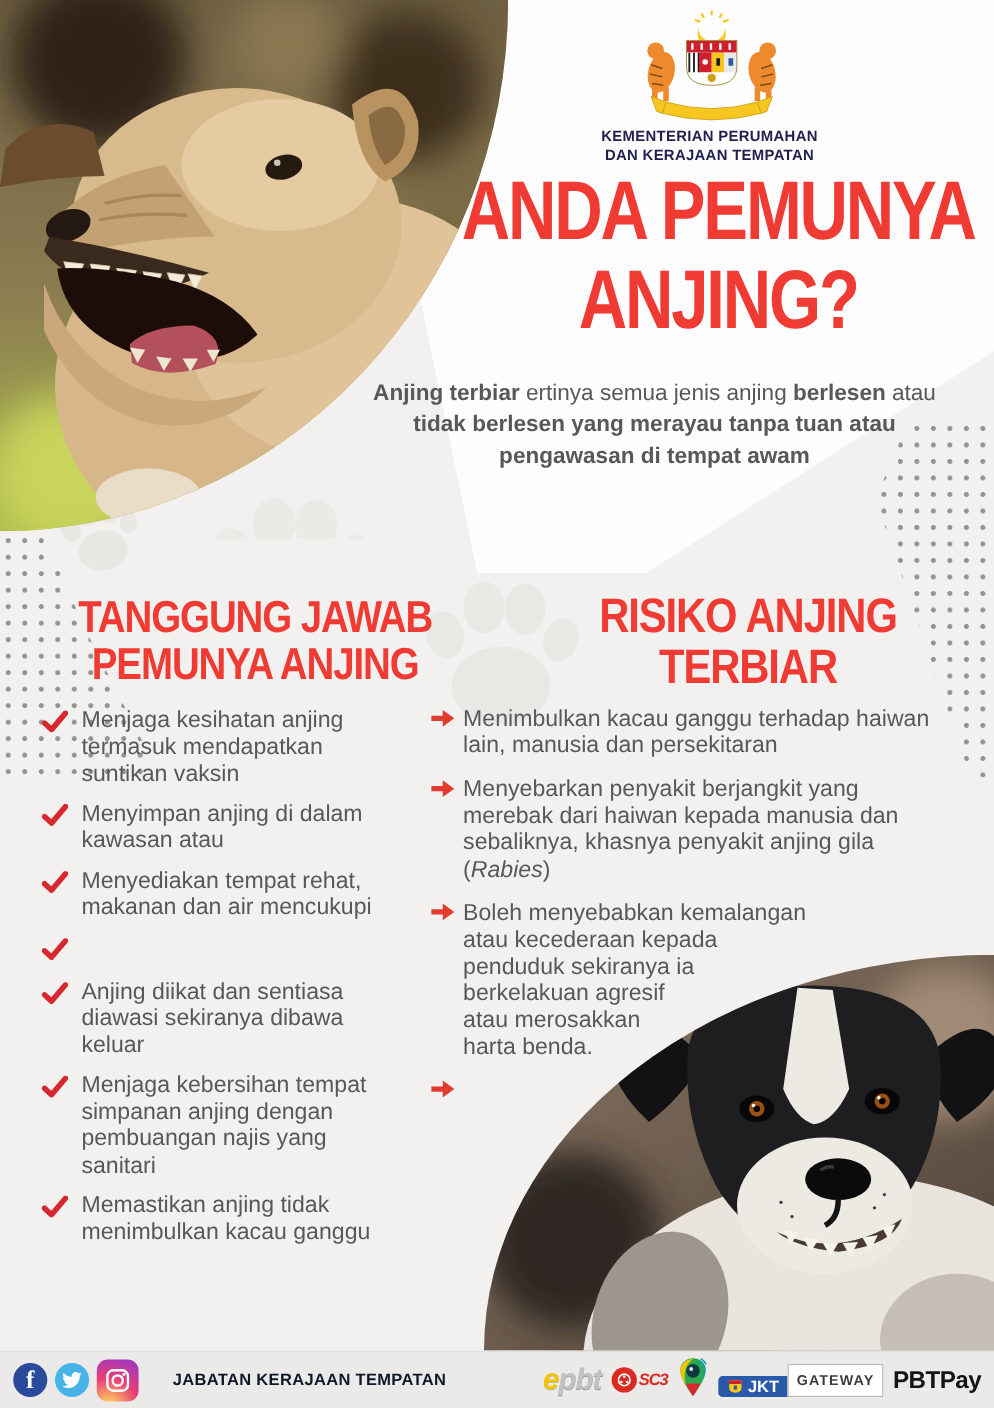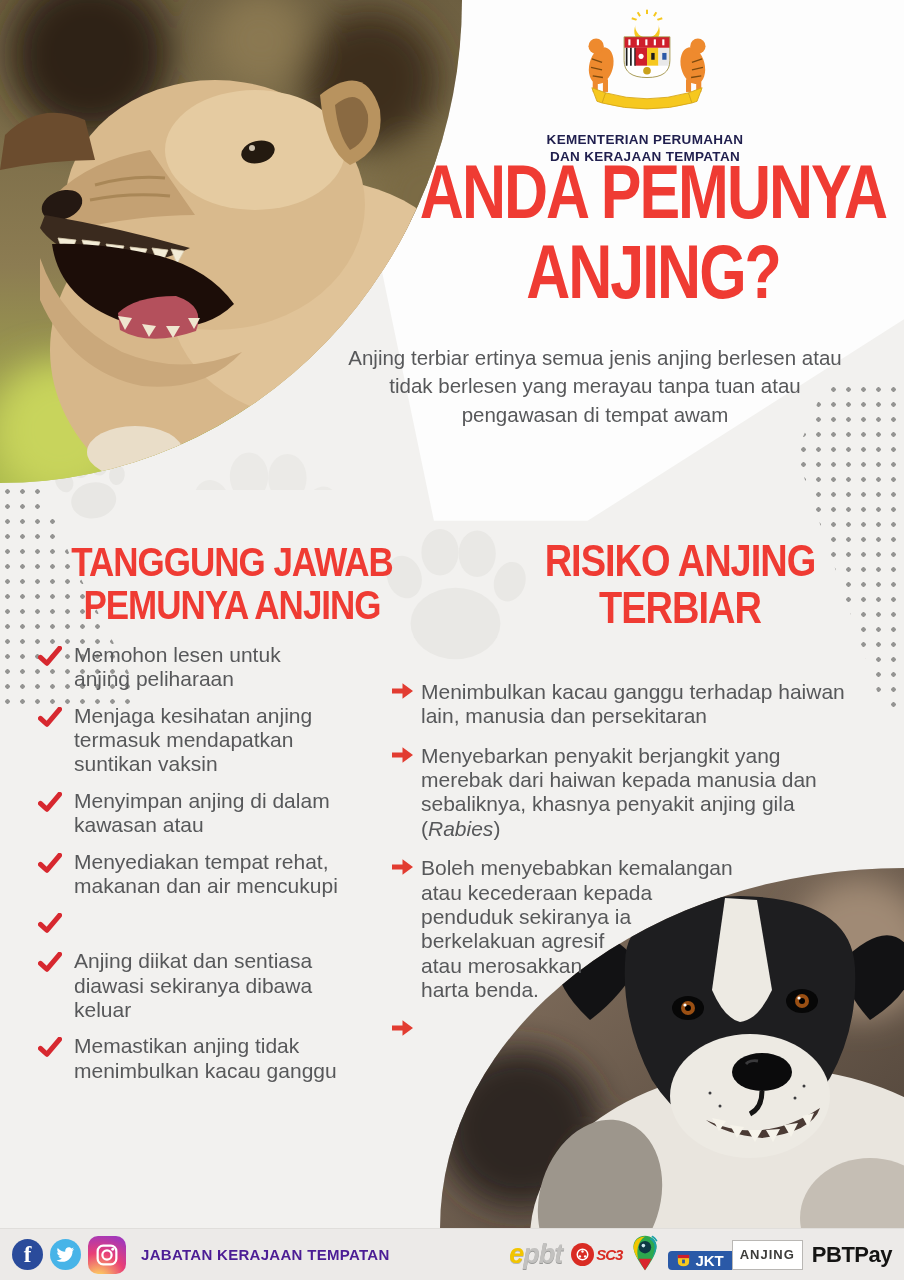--- a/index.html
+++ b/index.html
@@ -25,59 +25,59 @@
   
   .photo-tl{position:absolute;left:0;top:0;width:462px;height:483px;z-index:2;
             border-bottom-right-radius:100% 100%;overflow:hidden;}
   .photo-br{position:absolute;left:440px;top:868px;width:464px;height:360px;z-index:2;
             border-top-left-radius:100% 100%;overflow:hidden;}
   .photo-tl svg,.photo-br svg{display:block;width:100%;height:100%;}
   
   .crest{position:absolute;left:572px;top:8px;width:150px;height:106px;z-index:3;}
   .crest svg{display:block;width:100%;height:100%;}
   .ministry{position:absolute;left:495px;top:116px;width:300px;z-index:3;text-align:center;
-            font-size:13.5px;font-weight:bold;line-height:1.25;color:#201f4e;letter-spacing:.3px;margin-top:16px;}
+            font-size:13.5px;font-weight:bold;line-height:1.25;color:#201f4e;letter-spacing:.3px;}
   
   .main-title{position:absolute;left:406px;top:152px;width:494px;z-index:3;text-align:center;
               color:#ef3b33;font-weight:800;font-size:61px;line-height:1.06;letter-spacing:-2px;
               transform:scaleY(1.24);transform-origin:center top;}
   
   .intro{position:absolute;z-index:3;color:#57585a;font-size:20.5px;line-height:1.4;
          text-align:center;white-space:pre-line;}
-  .intro b{font-weight:normal;}
+  .intro b{font-weight:bold;}
   .intro-primary{left:295px;top:323px;width:600px;}
   .intro-secondary{left:120px;top:418px;width:712px;}
   
   .col-head{position:absolute;z-index:3;text-align:center;color:#ef3b33;font-weight:800;
             line-height:1.05;letter-spacing:-1px;transform:scaleY(1.16);transform-origin:center top;}
   .resp-head{left:57px;top:541px;width:350px;font-size:35px;}
   .risk-head{left:505px;top:539px;width:350px;font-size:38px;}
   
   ul.plist{position:absolute;z-index:3;margin:0;padding:0;list-style:none;}
   .resp-list{left:38px;top:643px;width:345px;}
-  .risk-list{left:392px;top:680px;width:486px;}
+  .risk-list{left:392px;top:642px;width:486px;}
   .plist li{display:flex;gap:12px;margin-bottom:12px;}
   .risk-list li{gap:8px;margin-bottom:15px;}
   .plist .bullet{flex:0 0 auto;margin-top:3px;}
   .plist p{margin:0;font-size:21px;line-height:1.16;color:#57585a;white-space:pre-line;}
   .plist p i{font-style:italic;}
   
   .footer{position:absolute;left:0;bottom:0;width:904px;height:52px;background:#eceae8;z-index:4;
           display:flex;align-items:center;justify-content:space-between;box-sizing:border-box;
           padding:0 12px;border-top:1px solid #e0dedb;}
   .social{display:flex;align-items:center;gap:7px;}
   .icon-fb{width:31px;height:31px;border-radius:50%;background:#2a4b9b;color:#fff;
            display:flex;align-items:center;justify-content:center;
            font-family:"Liberation Serif",serif;font-weight:bold;font-size:23px;line-height:1;}
   .icon-tw{width:31px;height:31px;border-radius:50%;background:#47b4e8;
            display:flex;align-items:center;justify-content:center;}
   .icon-ig{width:38px;height:38px;border-radius:10px;
            background:radial-gradient(circle at 28% 115%,#fdd161 8%,#e93f76 52%,#a438b9 88%);
            display:flex;align-items:center;justify-content:center;}
-  .agency{font-size:15px;font-weight:bold;color:#4c1d95;letter-spacing:.3px;margin-left:8px;}
+  .agency{font-size:15px;font-weight:bold;color:#0f172a;letter-spacing:.3px;margin-left:24px;}
   .brands{display:flex;align-items:center;gap:9px;}
   .epbt{font-style:italic;font-weight:800;font-size:27px;letter-spacing:-1px;line-height:1;}
   .epbt-e{color:#f2c500;text-shadow:0 1px 0 #b7b7b5;}
   .epbt-rest{color:#c2c1bf;text-shadow:0 1px 0 #9a9a98;}
   .osc{display:flex;align-items:center;gap:2px;}
   .osc-disc{width:23px;height:23px;border-radius:50%;background:#d92b23;
             display:flex;align-items:center;justify-content:center;}
   .osc-text{color:#d92b23;font-weight:800;font-style:italic;font-size:15px;letter-spacing:-1px;line-height:1;}
   .jkt-badge{display:flex;height:30px;}
   .jkt-left{background:#2a59a7;color:#fff;display:flex;align-items:center;gap:4px;
@@ -271,27 +271,20 @@
   <div class="col-head risk-head">
     <div>RISIKO ANJING</div>
     <div>TERBIAR</div>
   </div>
 
   <ul class="plist resp-list">
     <li>
       <span class="bullet"><svg width="24" height="20" viewBox="0 0 26 22">
             <path d="M2.5 12.5 L9.5 19 L23.5 2.5" fill="none" stroke="#d7282f" stroke-width="5.5" stroke-linecap="round" stroke-linejoin="round"></path>
           </svg></span>
-      <p>Memohon lesen untuk
-anjing peliharaan</p>
-      </li>
-    <li>
-      <span class="bullet"><svg width="24" height="20" viewBox="0 0 26 22">
-            <path d="M2.5 12.5 L9.5 19 L23.5 2.5" fill="none" stroke="#d7282f" stroke-width="5.5" stroke-linecap="round" stroke-linejoin="round"></path>
-          </svg></span>
       <p>Menjaga kesihatan anjing
 termasuk mendapatkan
 suntikan vaksin</p>
       </li>
     <li>
       <span class="bullet"><svg width="24" height="20" viewBox="0 0 26 22">
             <path d="M2.5 12.5 L9.5 19 L23.5 2.5" fill="none" stroke="#d7282f" stroke-width="5.5" stroke-linecap="round" stroke-linejoin="round"></path>
           </svg></span>
       <p>Menyimpan anjing di dalam
 kawasan atau</p>
@@ -308,20 +301,29 @@
             <path d="M2.5 12.5 L9.5 19 L23.5 2.5" fill="none" stroke="#d7282f" stroke-width="5.5" stroke-linecap="round" stroke-linejoin="round"></path>
           </svg></span>
       </li>
     <li>
       <span class="bullet"><svg width="24" height="20" viewBox="0 0 26 22">
             <path d="M2.5 12.5 L9.5 19 L23.5 2.5" fill="none" stroke="#d7282f" stroke-width="5.5" stroke-linecap="round" stroke-linejoin="round"></path>
           </svg></span>
       <p>Anjing diikat dan sentiasa
 diawasi sekiranya dibawa
 keluar</p>
+      </li>
+    <li>
+      <span class="bullet"><svg width="24" height="20" viewBox="0 0 26 22">
+            <path d="M2.5 12.5 L9.5 19 L23.5 2.5" fill="none" stroke="#d7282f" stroke-width="5.5" stroke-linecap="round" stroke-linejoin="round"></path>
+          </svg></span>
+      <p>Menjaga kebersihan tempat
+simpanan anjing dengan
+pembuangan najis yang
+sanitari</p>
       </li>
     <li>
       <span class="bullet"><svg width="24" height="20" viewBox="0 0 26 22">
             <path d="M2.5 12.5 L9.5 19 L23.5 2.5" fill="none" stroke="#d7282f" stroke-width="5.5" stroke-linecap="round" stroke-linejoin="round"></path>
           </svg></span>
       <p>Memastikan anjing tidak
 menimbulkan kacau ganggu</p>
       </li>
   </ul>
 
@@ -461,19 +463,19 @@
       </span>
       <span class="jkt-badge">
         <span class="jkt-left">
           <svg width="15" height="15" viewBox="0 0 16 16">
               <path d="M2 2 h12 v7 q0 5 -6 5 q-6 0 -6 -5 Z" fill="#f6c81f"></path>
               <rect x="2" y="2" width="12" height="3.5" fill="#cf1f2c"></rect>
               <rect x="6.5" y="7" width="3" height="4" fill="#2a59a7"></rect>
             </svg>
           <span>JKT</span>
         </span>
-        <span class="jkt-right">ANJING</span>
+        <span class="jkt-right">GATEWAY</span>
       </span>
       <span class="pbtpay">PBTPay</span>
     </div>
   </div>
 
 </div>
 
 </body></html>

